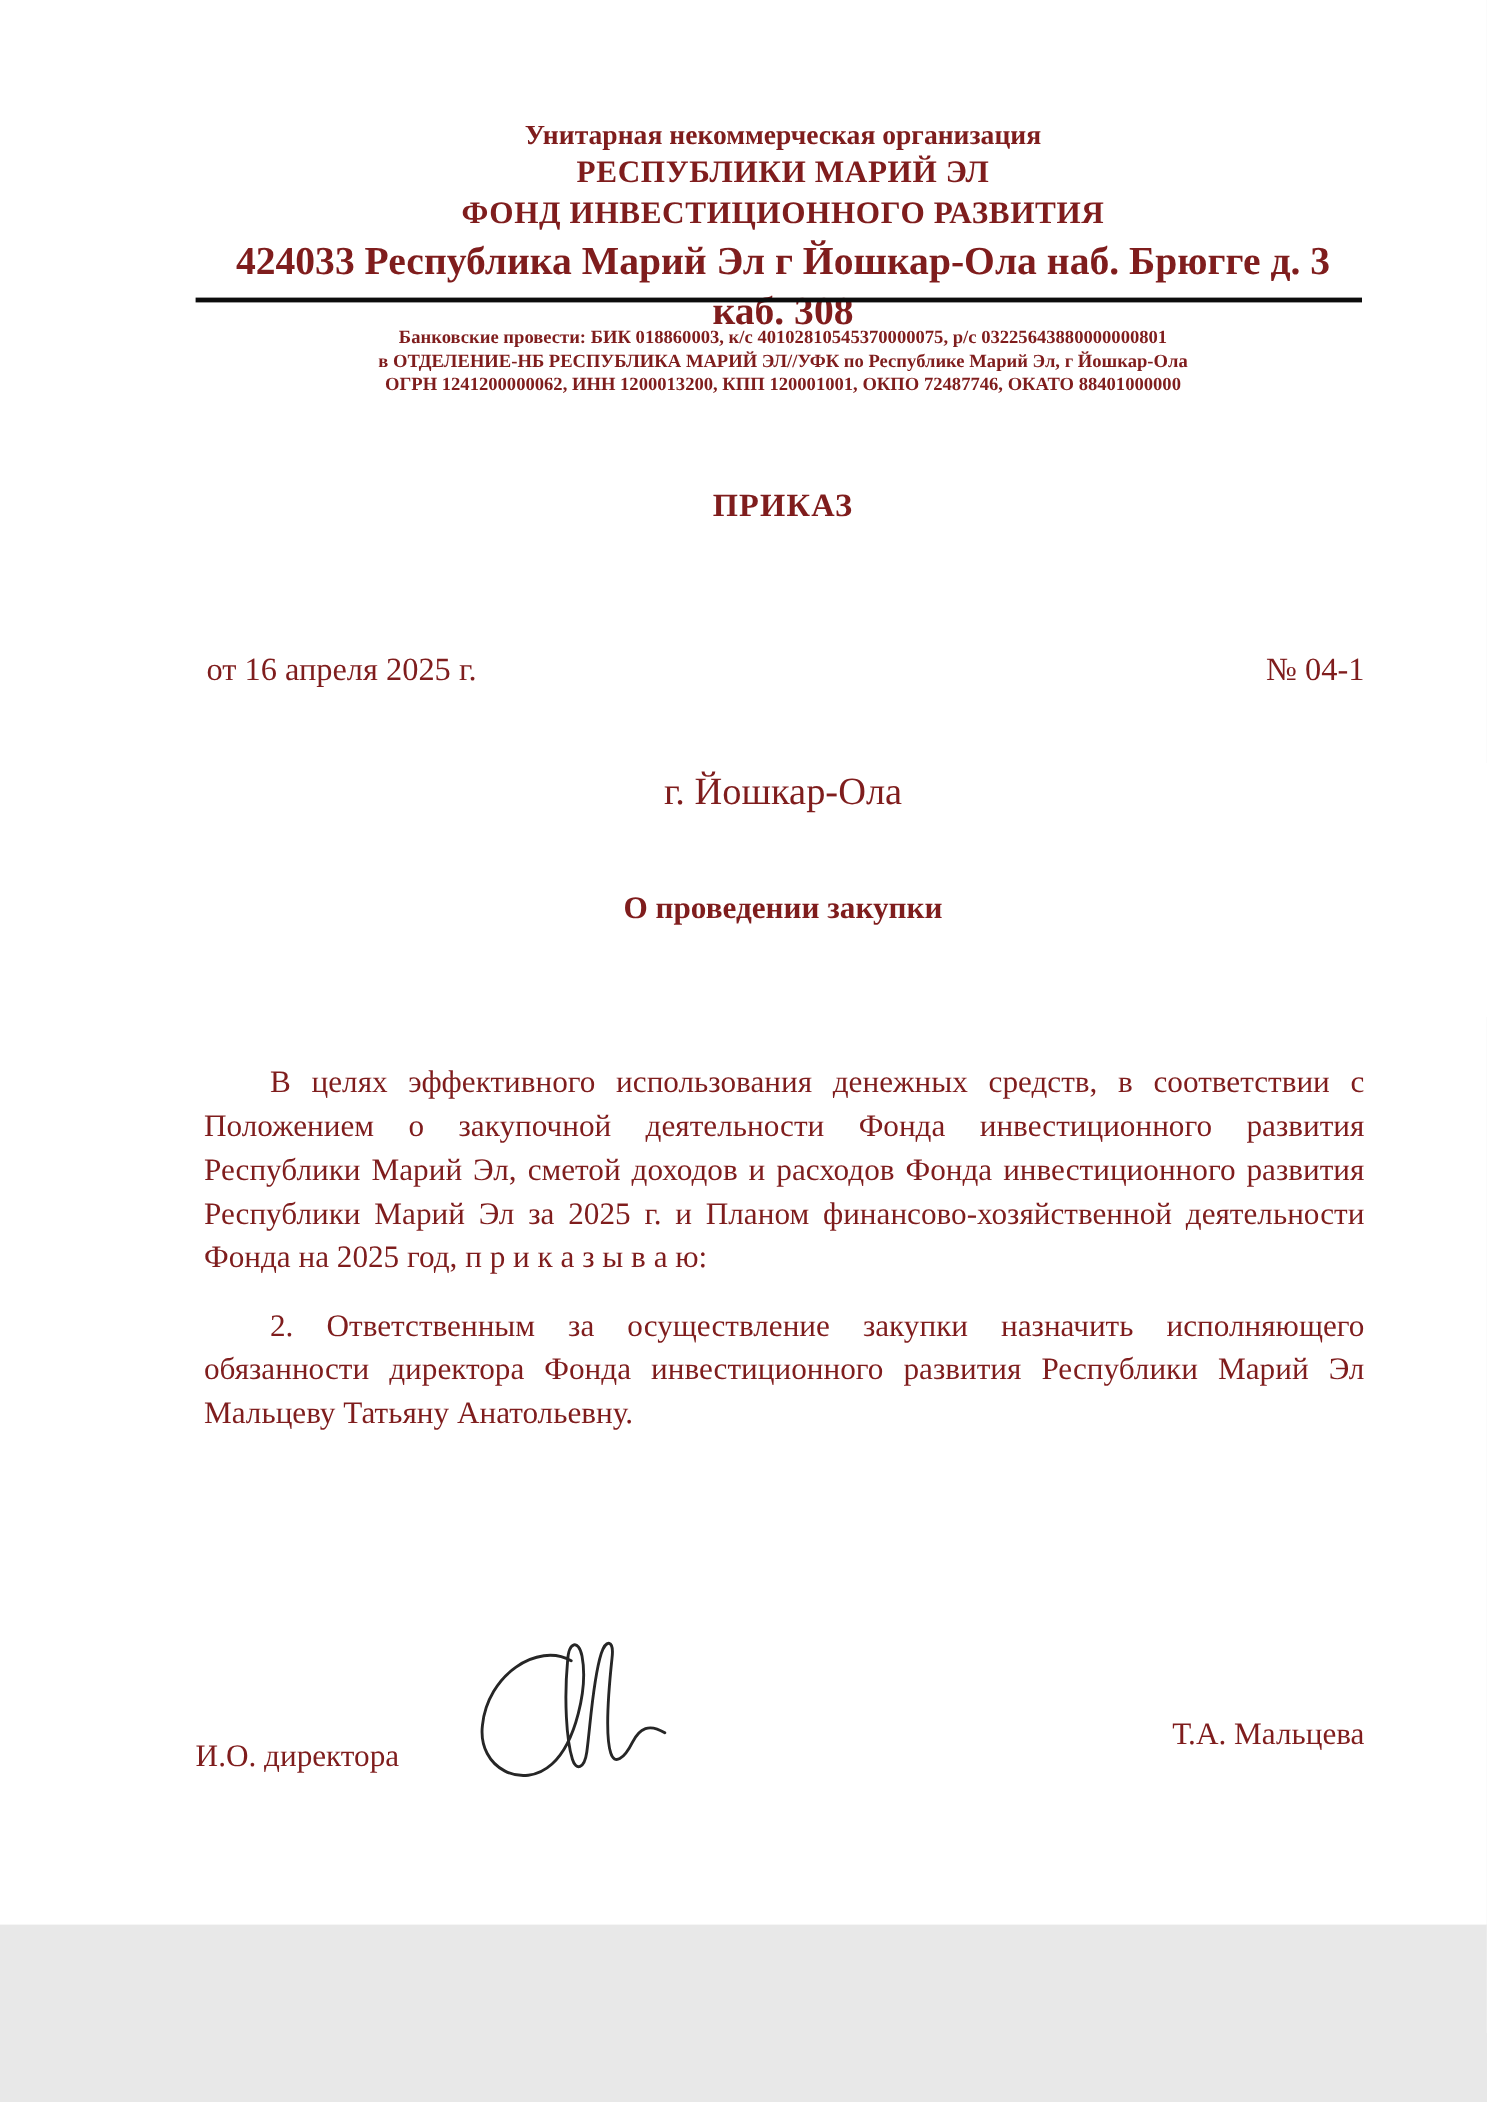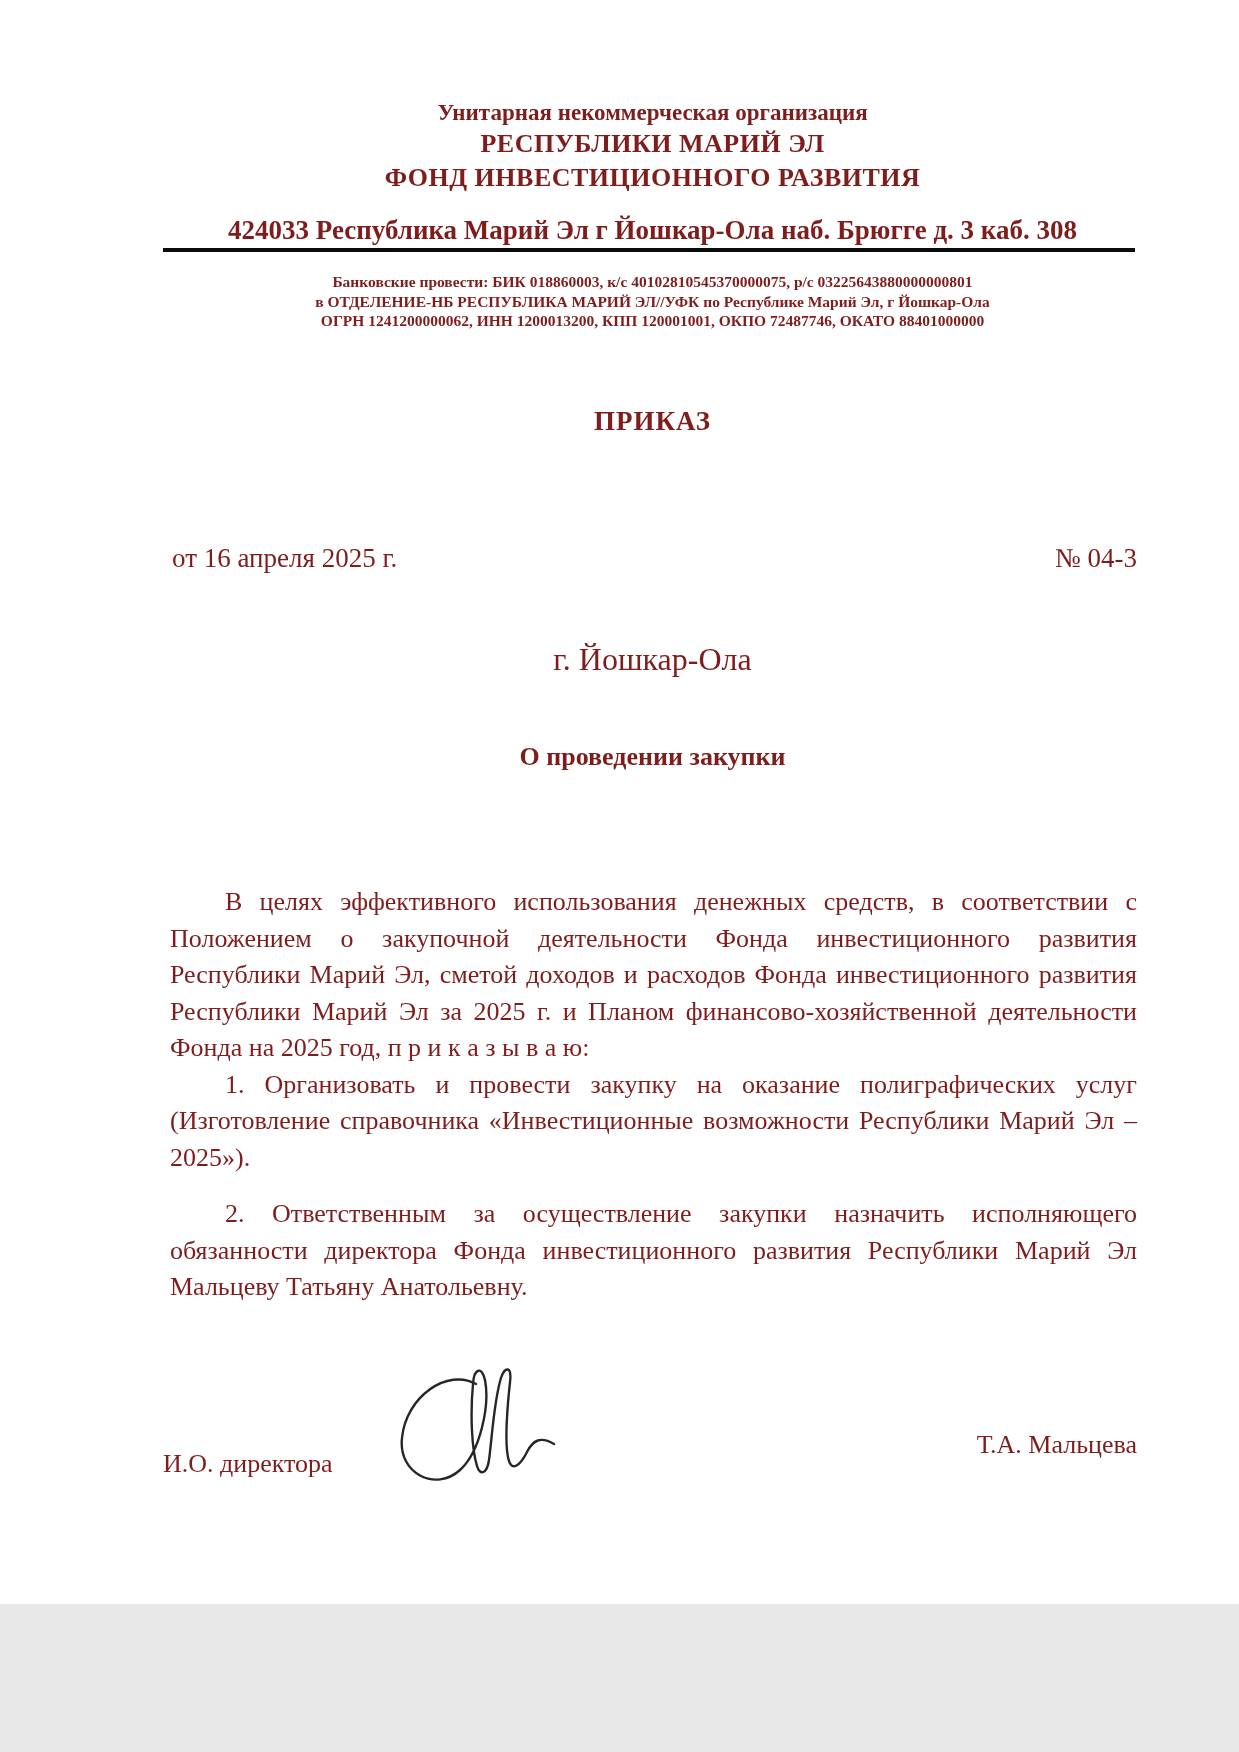--- a/index.html
+++ b/index.html
@@ -24,21 +24,21 @@
     position: absolute;
     top: 98px;
     left: 170px;
     width: 965px;
     text-align: center;
     font-weight: bold;
     line-height: 1.28;
   }
   .org-type   { font-size: 23px; }
   .org-name   { font-size: 26px; letter-spacing: 0.5px; }
-  .org-address{ font-size: 27px; margin-top: 19px; }
+  .org-address{ font-size: 33px; margin-top: 3px; }
 
   .header-rule {
     position: absolute;
     top: 248px;
     left: 163px;
     width: 972px;
     height: 0;
     border-top: 4px solid #0c0c0c;
   }
 
@@ -147,30 +147,29 @@
   <div class="bank-details">
     <div>Банковские провести: БИК 018860003, к/с 40102810545370000075, р/с 03225643880000000801</div>
     <div>в ОТДЕЛЕНИЕ-НБ РЕСПУБЛИКА МАРИЙ ЭЛ//УФК по Республике Марий Эл, г Йошкар-Ола</div>
     <div>ОГРН 1241200000062, ИНН 1200013200, КПП 120001001, ОКПО 72487746, ОКАТО 88401000000</div>
   </div>
 
   <div class="doc-title">ПРИКАЗ</div>
 
   <div class="meta-row">
     <span class="doc-date">от 16 апреля 2025 г.</span>
-    <span class="doc-number">№ 04-3</span>
+    <span class="doc-number">№ 04-1</span>
   </div>
 
   <div class="doc-city">г. Йошкар-Ола</div>
 
   <div class="doc-subject">О проведении закупки</div>
 
   <div class="doc-body">
     <p>В целях эффективного использования денежных средств, в соответствии с Положением о закупочной деятельности Фонда инвестиционного развития Республики Марий Эл, сметой доходов и расходов Фонда инвестиционного развития Республики Марий Эл за 2025 г. и Планом финансово-хозяйственной деятельности Фонда на 2025 год, п р и к а з ы в а ю:</p>
-    <p>1. Организовать и провести закупку на оказание полиграфических услуг (Изготовление справочника «Инвестиционные возможности Республики Марий Эл – 2025»).</p>
     <p class="spaced">2. Ответственным за осуществление закупки назначить исполняющего обязанности директора Фонда инвестиционного развития Республики Марий Эл Мальцеву Татьяну Анатольевну.</p>
   </div>
 
   <div class="sig-image">
     <svg viewBox="0 0 200 140" xmlns="http://www.w3.org/2000/svg">
       <path d="M98,22
                C70,6 28,34 24,76
                C20,112 58,130 82,108
                C102,90 112,44 107,18
                C104,4 96,6 95,22

